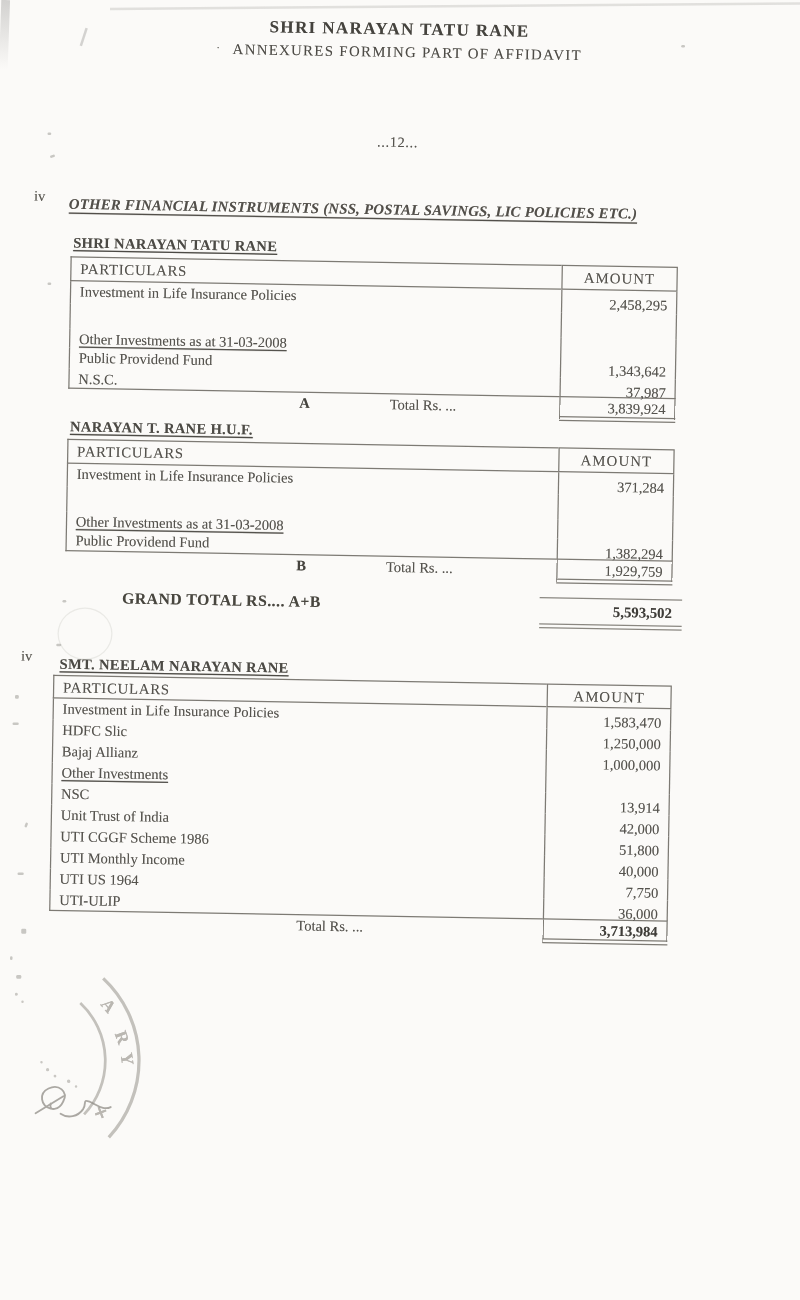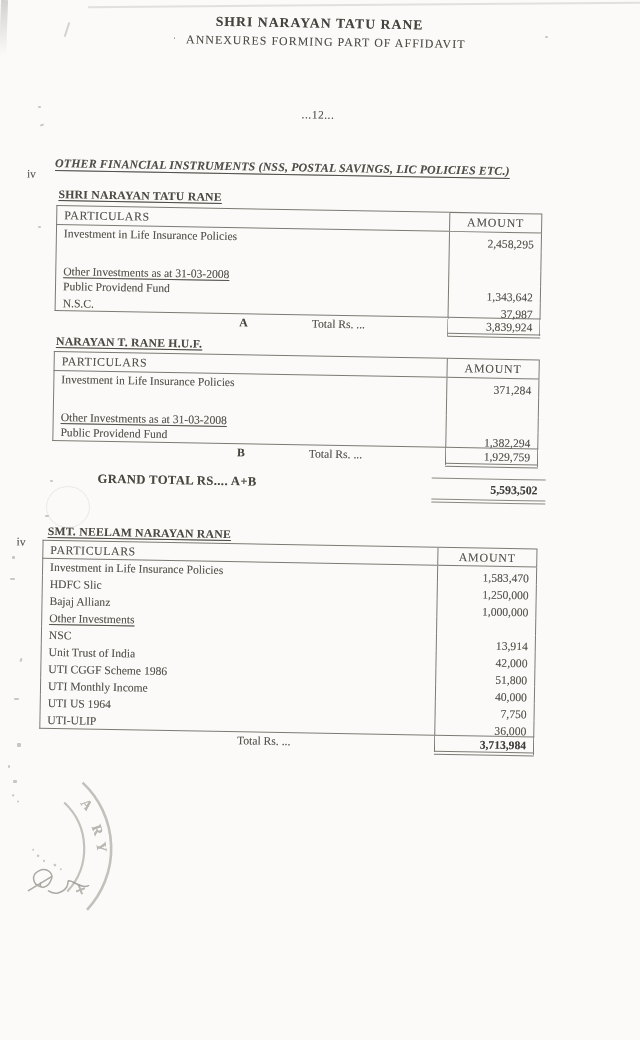--- a/index.html
+++ b/index.html
@@ -22,21 +22,21 @@
   .speck{position:absolute;background:#9f9d98;opacity:.55;border-radius:1px;}
   
   #doc{position:absolute;inset:0;transform:rotate(1.0deg);transform-origin:0 0;}
   #doc{text-shadow:0 0 .5px rgba(88,85,78,.4);}
   .hdr-title{margin-top:10px;text-align:center;font-weight:bold;font-size:13.6px;
     letter-spacing:1.1px;color:#45433e;}
   .hdr-sub{text-align:center;font-size:11.8px;letter-spacing:1.1px;margin-top:3px;color:#4e4c47;}
   .hdr-sub .mark{font-size:9px;vertical-align:2px;margin-right:9px;color:#706e68;}
   .pagenum{position:absolute;top:103px;left:0;width:100%;text-align:center;font-size:11.5px;
     letter-spacing:.5px;}
-  .marker{position:absolute;font-size:11.5px;color:#5a5852;margin-top:16px;}
+  .marker{position:absolute;font-size:11.5px;color:#5a5852;}
   .m1{left:30px;top:151px;}
   .m2{left:26px;top:519px;}
   .sec-heading{position:absolute;left:58px;top:155px;font-style:italic;font-weight:bold;
     font-size:11.8px;letter-spacing:.2px;text-decoration:underline;text-underline-offset:2.5px;
     color:#524f4a;}
   .tbl-title{position:absolute;font-weight:bold;font-size:11.6px;letter-spacing:.3px;color:#4c4a45;
     text-decoration:underline;text-underline-offset:2px;}
   .tt1{left:62px;top:187px;}
   .tt2{left:62px;top:334px;}
   .tt3{left:57px;top:524px;}

